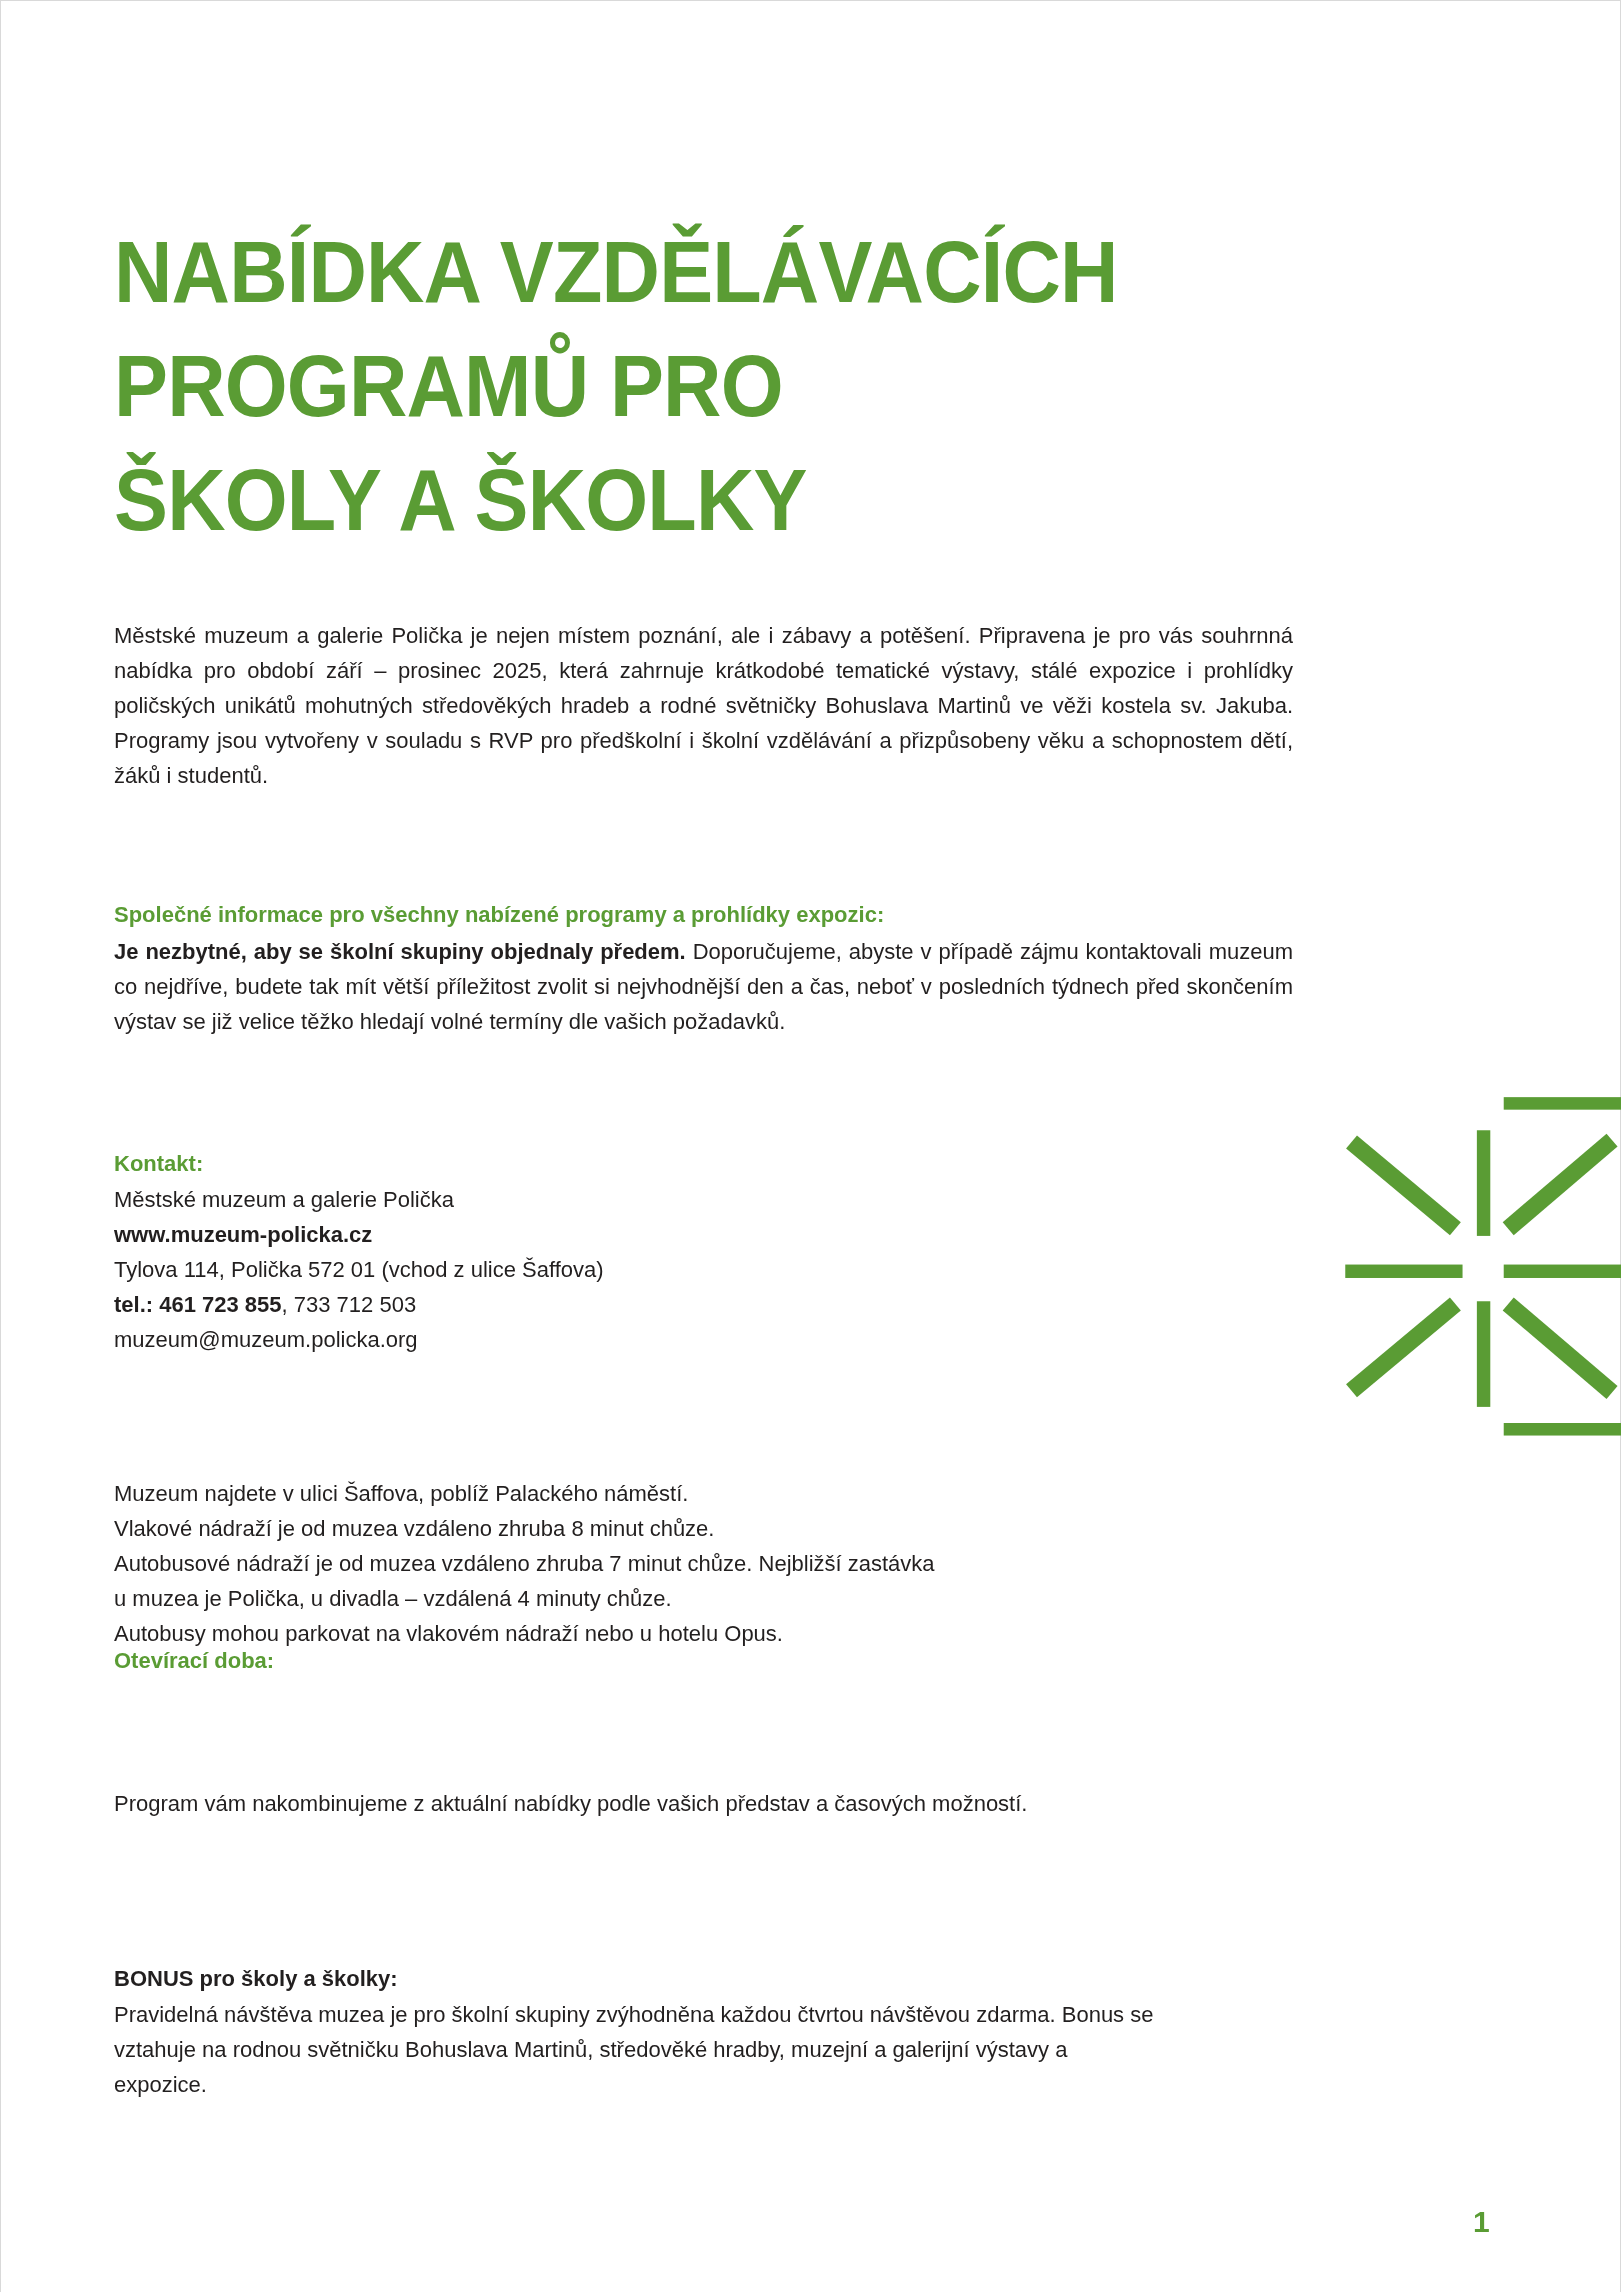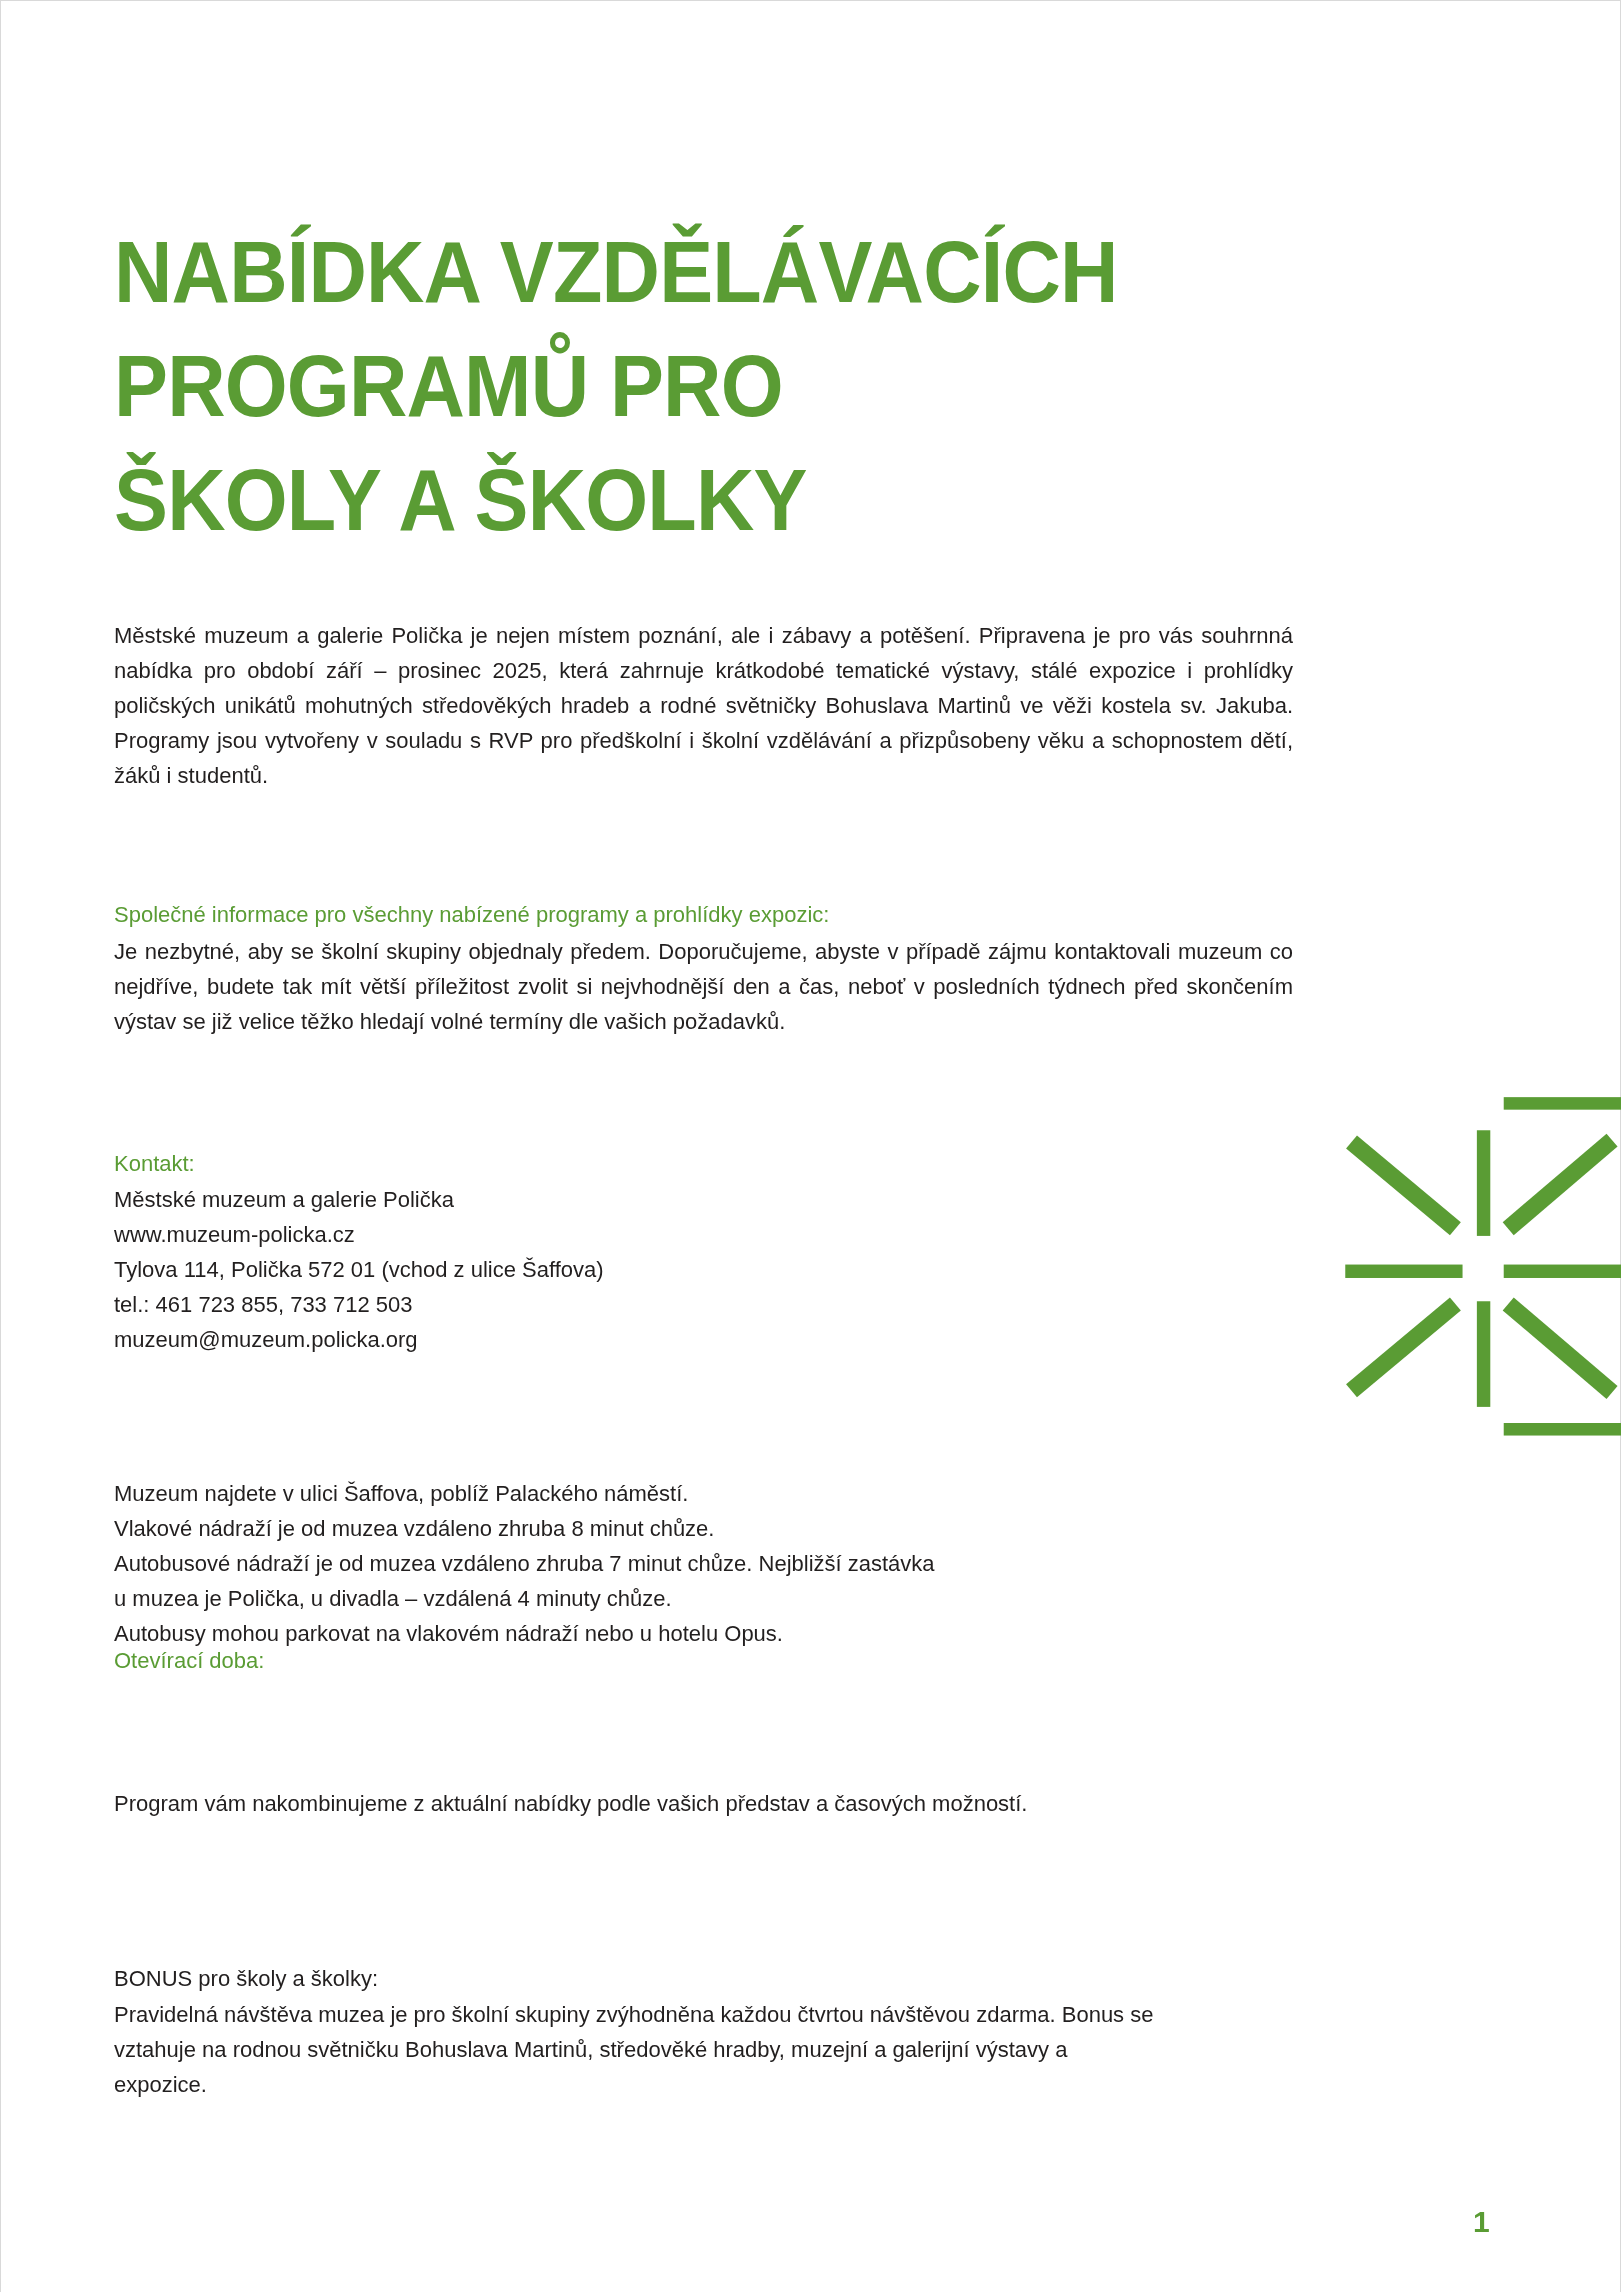--- a/index.html
+++ b/index.html
@@ -21,22 +21,22 @@
     font-size: 87px; font-weight: bold; letter-spacing: -0.9px;
     line-height: 114px; color: var(--green);
     transform: scaleX(0.93); transform-origin: left top;
     white-space: nowrap;
   }
   .block {
     position: absolute; left: 114px; width: 1179px;
     font-size: 22px; line-height: 35px;
   }
   .justify { text-align: justify; }
-  .green-h { color: var(--green); font-weight: normal; }
-  .bold { font-weight: normal; }
+  .green-h { color: var(--green); font-weight: bold; }
+  .bold { font-weight: bold; }
   .line { white-space: nowrap; }
   .page-number {
     position: absolute; left: 1473px; top: 2205px;
     font-size: 30px; font-weight: bold; color: var(--green);
   }
   .logo {
     position: absolute; left: 1339px; top: 1088px;
     width: 282px; height: 354px;
   }
   .logo .stroke { stroke: var(--green); stroke-width: 19; stroke-linecap: butt; }

